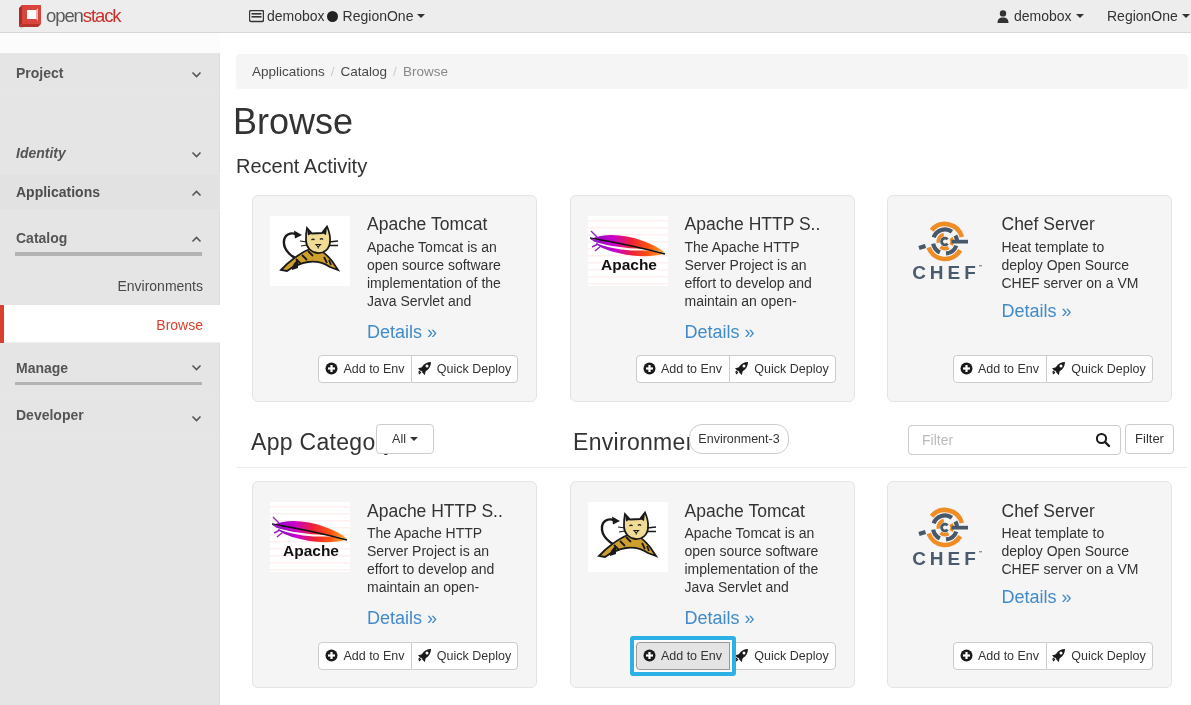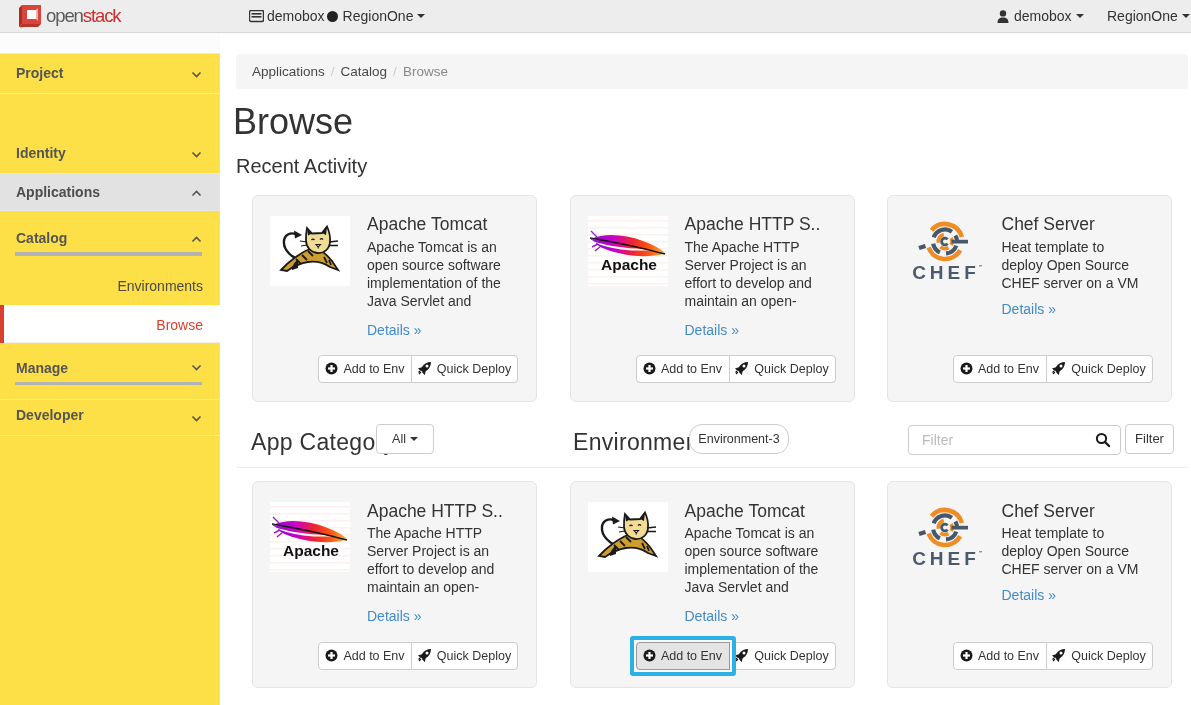--- a/index.html
+++ b/index.html
@@ -10,39 +10,39 @@
 
 #topbar { position:absolute; left:0; top:0; width:1191px; height:33px; background:#ededee; border-bottom:1px solid #d7d7d8;text-decoration:underline; }
 #logo-text { position:absolute; left:46px; top:5px; font-size:18.5px; letter-spacing:-1.1px; }
 #logo-text .o1 { color:#5a5a5a; }
 #logo-text .o2 { color:#c9302c; }
 .navtxt { position:absolute; top:0; height:33px; line-height:33px; font-size:14px; color:#333; white-space:nowrap; }
 .caret { display:inline-block; width:0; height:0; border-left:4px solid transparent; border-right:4px solid transparent; border-top:4px solid #333; vertical-align:middle; margin-left:4px; margin-top:-2px; }
 .blackdot { display:inline-block; width:11px; height:11px; border-radius:50%; background:#222; vertical-align:middle; margin:0 5px 2px 2px; }
 
 
-#sidebar { position:absolute; left:0; top:33px; width:220px; height:672px; background:#fde047; border-right:1px solid #ddd; }
+#sidebar { position:absolute; left:0; top:33px; width:220px; height:672px; background:#e5e5e5; border-right:1px solid #ddd; }
 .srow { position:absolute; left:0; width:220px; border-bottom:1px solid #e7e7e7; }
 .srow .lbl { position:absolute; left:16px; top:50%; transform:translateY(-50%); font-size:14px; font-weight:bold; color:#555; }
 .srow .chev { position:absolute; right:18px; top:50%; }
 .rlbl { position:absolute; right:17px; top:50%; transform:translateY(-50%); font-size:14px; color:#494949; }
 
 
 #breadcrumb { position:absolute; left:236px; top:54px; width:952px; height:35px; background:#f5f5f5; border-radius:4px; font-size:13.5px; line-height:35px; color:#494949; padding-left:16px; }
 #breadcrumb .sep { color:#cccccc; padding:0 6px; }
 #breadcrumb .cur { color:#888; }
 h1#title { position:absolute; left:233px; top:101px; font-size:36px; font-weight:normal; color:#333; }
 h2#recent { position:absolute; left:236px; top:155px; font-size:20px; font-weight:normal; color:#333; }
 
 
 .card { position:absolute; width:285px; height:207px; background:#f5f5f5; border:1px solid #e4e4e4; border-radius:6px; }
 .card .logo { position:absolute; left:17px; top:20px; width:80px; height:70px; }
 .card .ttl { position:absolute; left:114px; top:18.5px; font-size:17.5px; color:#333; white-space:nowrap; }
 .card .dsc { position:absolute; left:114px; top:42px; width:160px; font-size:14px; line-height:18px; color:#333; }
-.card .det { position:absolute; left:114px; font-size:14px; color:#428bca; }
+.card .det { position:absolute; left:114px; font-size:18px; color:#428bca; }
 .card .btns { position:absolute; left:65px; top:159.5px; height:16px; white-space:nowrap; font-size:0; }
 .btn { display:inline-block; height:28px; line-height:26px; background:#fff; border:1px solid #ccc; color:#333; font-size:12.5px; text-align:center; vertical-align:top; }
 .btn.b1 { width:94px; border-radius:4px 0 0 4px; }
 .btn.b2 { width:107px; border-radius:0 4px 4px 0; margin-left:-1px; }
 .icn { display:inline-block; vertical-align:-2px; margin-right:5px; }
 .btn.focused { background:#e4e4e4; border-color:#999; position:relative; z-index:2; }
 .btn.focused::after { content:""; position:absolute; left:-7px; top:-7px; right:-7px; bottom:-7px; border:4.5px solid #2cb1e7; border-radius:3px; box-shadow:inset 0 0 0 1.5px #fcfcfc; }
 
 
 .flabel { position:absolute; font-size:23px; letter-spacing:0.3px; color:#333; top:428.5px; }
@@ -79,21 +79,21 @@
 </div>
 
 <div id="sidebar">
   <div class="srow" style="top:0; height:20.5px; background:#fcfcfc;"></div>
   <div class="srow" style="top:20.5px; height:40px;">
         <span class="lbl">Project</span>
         <span class="chev" style="transform:translateY(-50%)"><svg width="11" height="7" viewBox="0 0 11 7">
             <polyline points="1.5,1.5 5.5,5.5 9.5,1.5" stroke="#555" fill="none" stroke-width="1.6"></polyline>
           </svg></span>
       </div>
-  <div class="srow" style="top:100.5px; height:40px;">
+  <div class="srow" style="top:100.5px; height:40px;font-style:italic;">
         <span class="lbl">Identity</span>
         <span class="chev" style="transform:translateY(-50%)"><svg width="11" height="7" viewBox="0 0 11 7">
             <polyline points="1.5,1.5 5.5,5.5 9.5,1.5" stroke="#555" fill="none" stroke-width="1.6"></polyline>
           </svg></span>
       </div>
   <div class="srow" style="top:140.5px; height:37.5px; background:#e2e2e2;">
         <span class="lbl" style="color:#4d4d4d">Applications</span>
         <span class="chev" style="transform:translateY(-50%)"><svg width="11" height="7" viewBox="0 0 11 7">
             <polyline points="1.5,5.5 5.5,1.5 9.5,5.5" stroke="#555" fill="none" stroke-width="1.6"></polyline>
           </svg></span>

